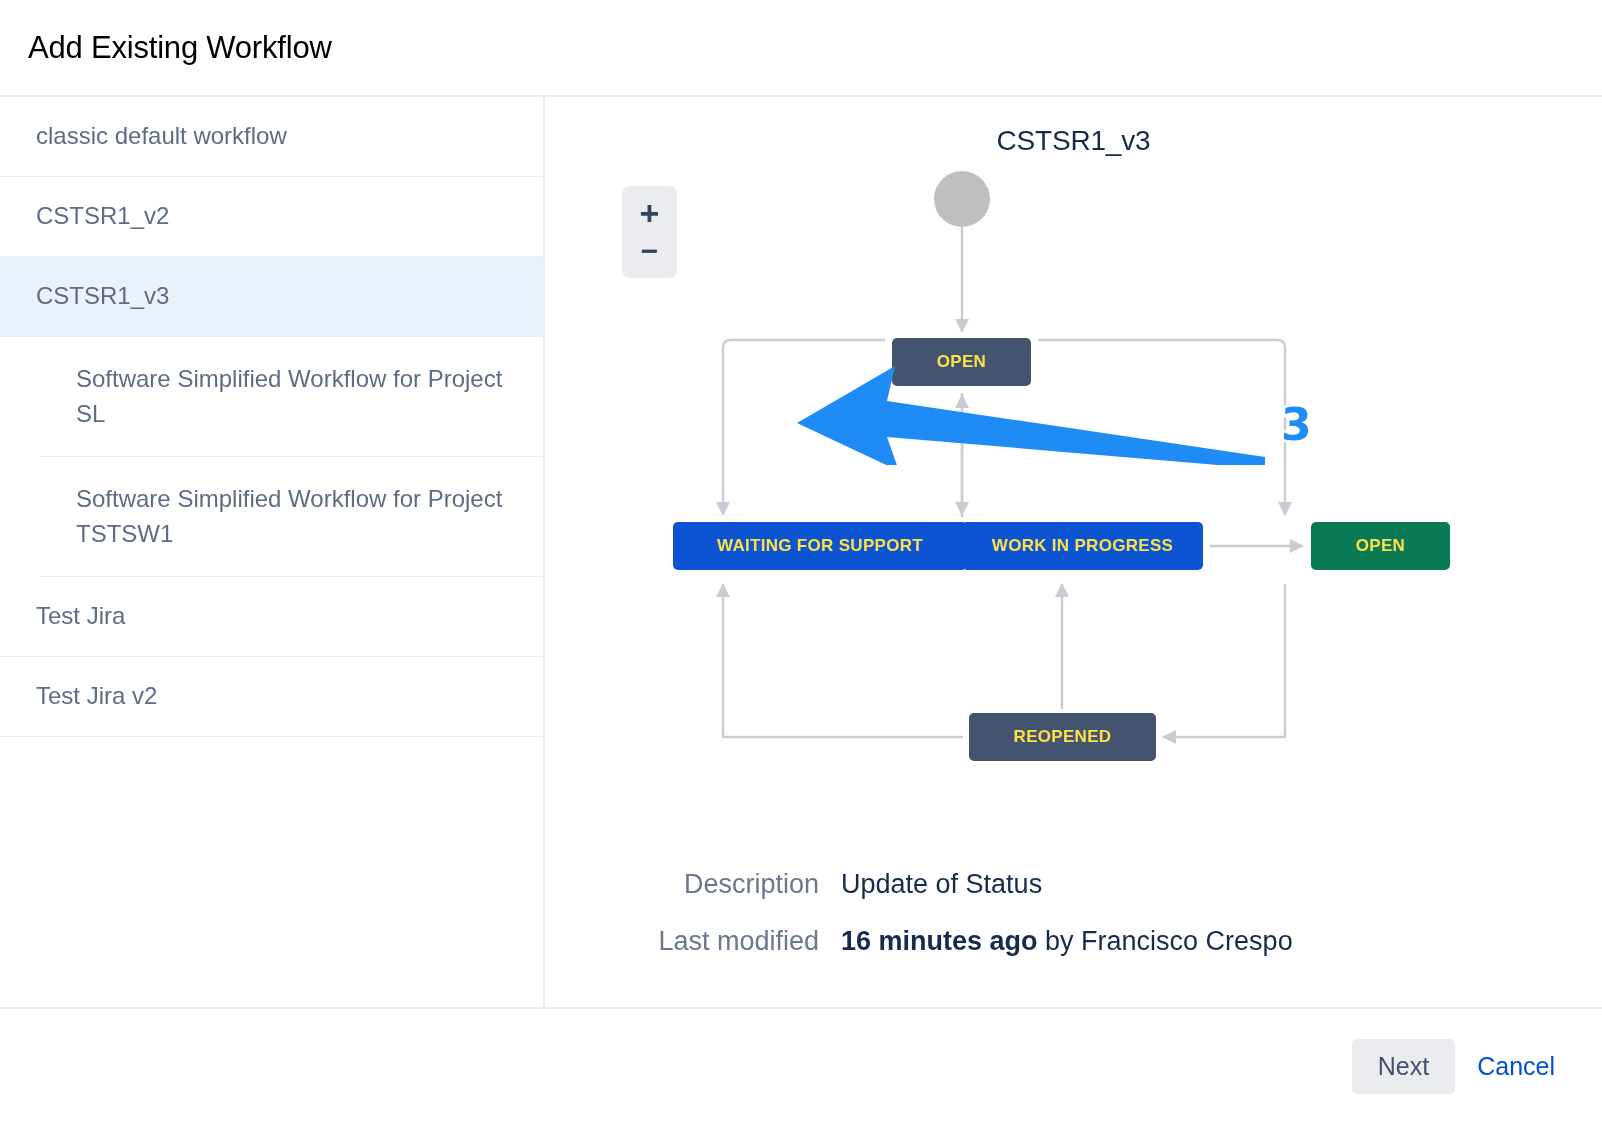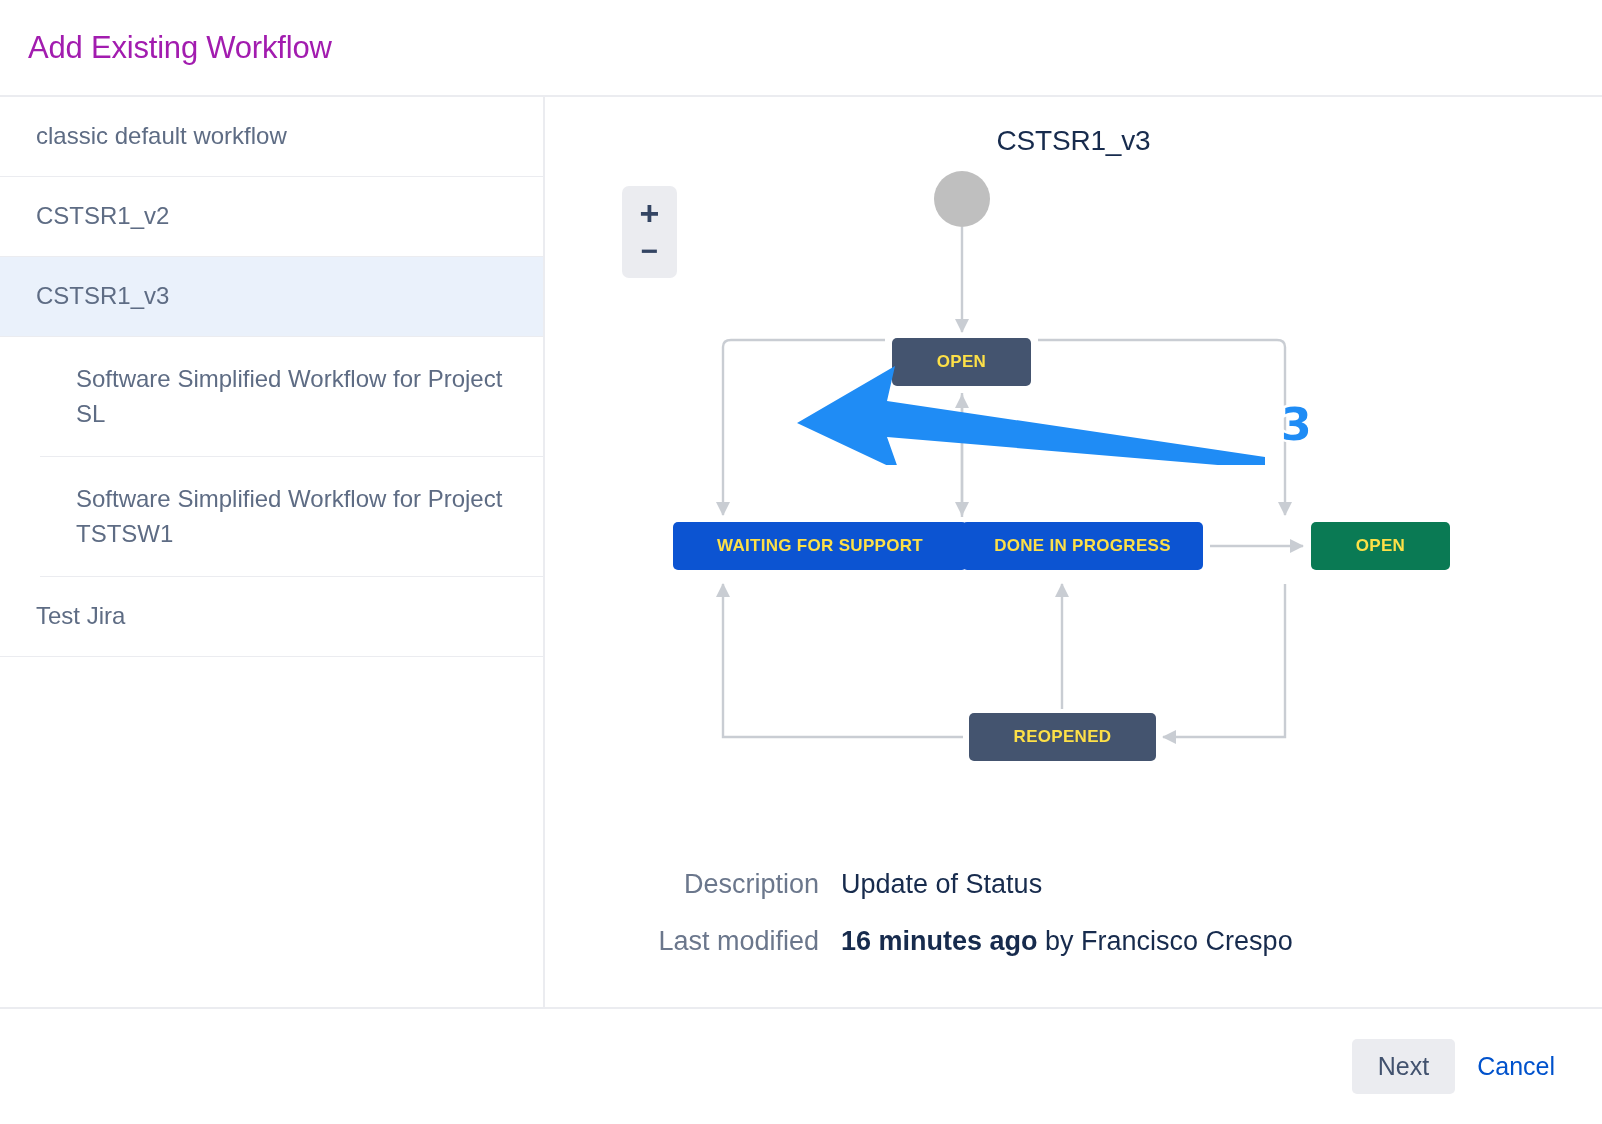--- a/index.html
+++ b/index.html
@@ -21,21 +21,21 @@
     height: 97px;
     box-sizing: border-box;
     border-bottom: 2px solid #ebecf0;
     display: flex;
     align-items: center;
     padding-left: 28px;
   }
   #dialog-title {
     font-size: 31px;
     font-weight: 500;
-    color: #a21caf;
+    color: #000000;
     letter-spacing: -0.2px;
   }
 
   
   #dialog-body {
     display: flex;
     height: 910px;
     box-sizing: border-box;
   }
 
@@ -238,20 +238,23 @@
       </div>
       <div class="workflow-item two-line">
         <span>Software Simplified Workflow for Project SL</span>
       </div>
       <div class="workflow-item two-line">
         <span>Software Simplified Workflow for Project TSTSW1</span>
       </div>
       <div class="workflow-item">
         <span>Test Jira</span>
       </div>
+      <div class="workflow-item">
+        <span>Test Jira v2</span>
+      </div>
     </div>
 
   <div id="workflow-preview">
 
     <div id="preview-title">CSTSR1_v3</div>
 
     <div id="zoom-controls">
       <div class="zoom-btn plus">+</div>
       <div class="zoom-btn minus">−</div>
     </div>
@@ -293,21 +296,21 @@
     <div id="start-circle" style="left:389px; top:74px;"></div>
 
     <div id="nodes-layer" style="position:absolute;left:0;top:0;width:1057px;height:720px;">
         <div class="node" style="left: 347px; top: 241px; width: 139px; background: rgb(68, 84, 111);">
           <span>OPEN</span>
         </div>
         <div class="node" style="left: 128px; top: 425px; width: 294px; background: rgb(12, 84, 210);">
           <span>WAITING FOR SUPPORT</span>
         </div>
         <div class="node" style="left: 417px; top: 425px; width: 241px; background: rgb(12, 84, 210);">
-          <span>DONE IN PROGRESS</span>
+          <span>WORK IN PROGRESS</span>
         </div>
         <div class="node" style="left: 766px; top: 425px; width: 139px; background: rgb(10, 122, 84);">
           <span>OPEN</span>
         </div>
         <div class="node" style="left: 424px; top: 616px; width: 187px; background: rgb(68, 84, 111);">
           <span>REOPENED</span>
         </div>
       </div>
 
     <svg id="annotation-arrow" viewBox="0 0 470 120">

